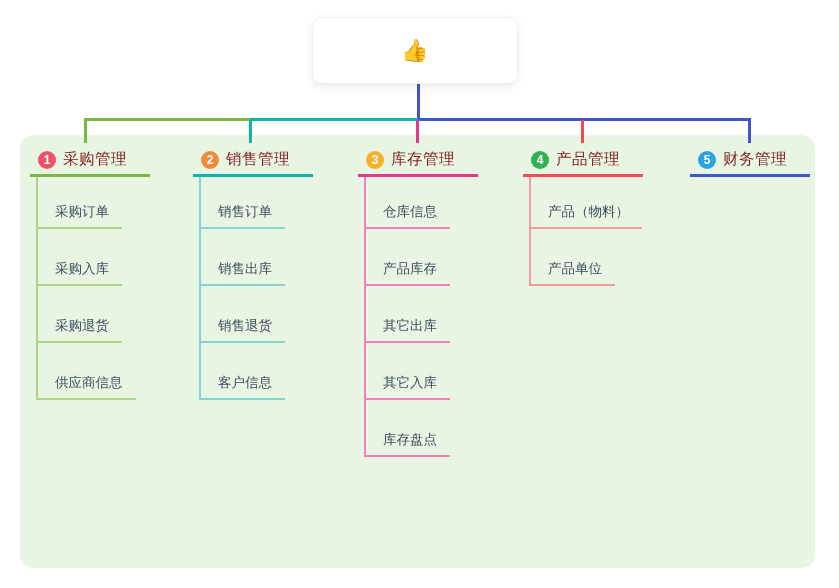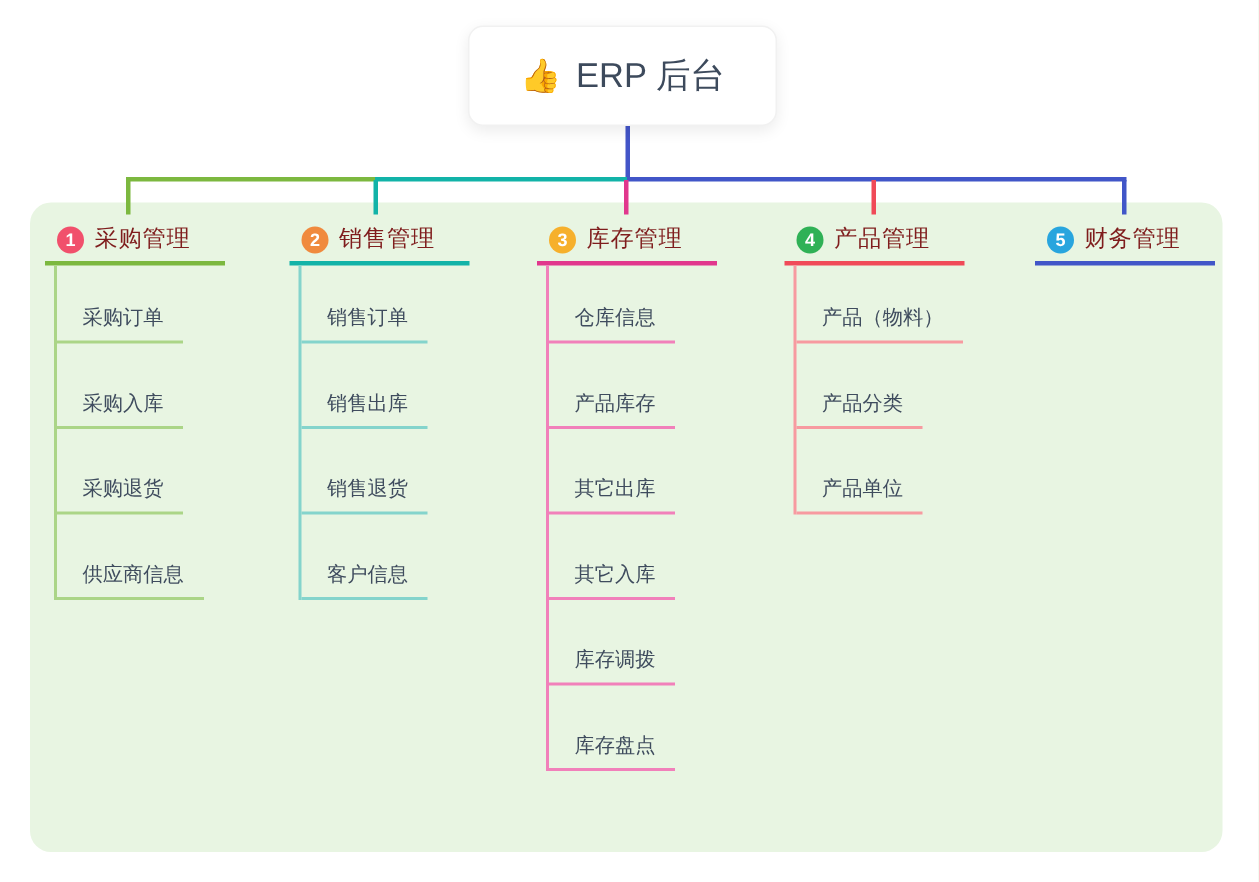--- a/index.html
+++ b/index.html
@@ -49,21 +49,20 @@
   }
   .branch-items li:first-child{padding-top:28px;}
 </style>
 </head>
 <body>
 
 <div class="panel" style="background: rgb(232, 245, 226);"></div>
 
 <div class="root-node">
   <span class="emoji">👍</span>
-  <span>ERP 后台</span>
 </div>
 
 <div id="connectors">
     <div class="line" style="left: 417px; top: 84px; width: 3px; height: 36px; background: rgb(67, 85, 200);"></div>
     <div class="line" style="left: 84px; top: 118px; width: 167px; height: 3px; background: rgb(124, 184, 63);"></div>
     <div class="line" style="left: 250px; top: 118px; width: 168px; height: 3px; background: rgb(18, 179, 168);"></div>
     <div class="line" style="left: 418px; top: 118px; width: 333px; height: 3px; background: rgb(65, 86, 200);"></div>
     <div class="line" style="left: 84px; top: 120px; width: 3px; height: 23px; background: rgb(124, 184, 63);"></div>
     <div class="line" style="left: 249px; top: 120px; width: 3px; height: 23px; background: rgb(18, 179, 168);"></div>
     <div class="line" style="left: 416px; top: 120px; width: 3px; height: 23px; background: rgb(225, 55, 141);"></div>
@@ -98,32 +97,30 @@
     <div class="branch" style="left: 358px;">
       <div class="branch-heading" style="border-bottom-color: rgb(225, 55, 141);">
         <span class="badge" style="background: rgb(246, 176, 44);">3</span>
         <span class="branch-label">库存管理</span>
       </div>
       <ul class="branch-items" style="border-left-color: rgb(241, 128, 186);">
         <li style="border-bottom-color: rgb(241, 128, 186);">仓库信息</li>
         <li style="border-bottom-color: rgb(241, 128, 186);">产品库存</li>
         <li style="border-bottom-color: rgb(241, 128, 186);">其它出库</li>
         <li style="border-bottom-color: rgb(241, 128, 186);">其它入库</li>
-        <li style="border-bottom-color: rgb(241, 128, 186);">库存调拨</li>
         <li style="border-bottom-color: rgb(241, 128, 186);">库存盘点</li>
       </ul>
     </div>
     <div class="branch" style="left: 523px;">
       <div class="branch-heading" style="border-bottom-color: rgb(240, 74, 88);">
         <span class="badge" style="background: rgb(47, 177, 86);">4</span>
         <span class="branch-label">产品管理</span>
       </div>
       <ul class="branch-items" style="border-left-color: rgb(247, 154, 160);">
         <li style="border-bottom-color: rgb(247, 154, 160);">产品（物料）</li>
-        <li style="border-bottom-color: rgb(247, 154, 160);">产品分类</li>
         <li style="border-bottom-color: rgb(247, 154, 160); text-align: right;">产品单位</li>
       </ul>
     </div>
     <div class="branch" style="left: 690px;">
       <div class="branch-heading" style="border-bottom-color: rgb(65, 86, 200);">
         <span class="badge" style="background: rgb(40, 165, 222);">5</span>
         <span class="branch-label">财务管理</span>
       </div>
     </div>
   </div>

